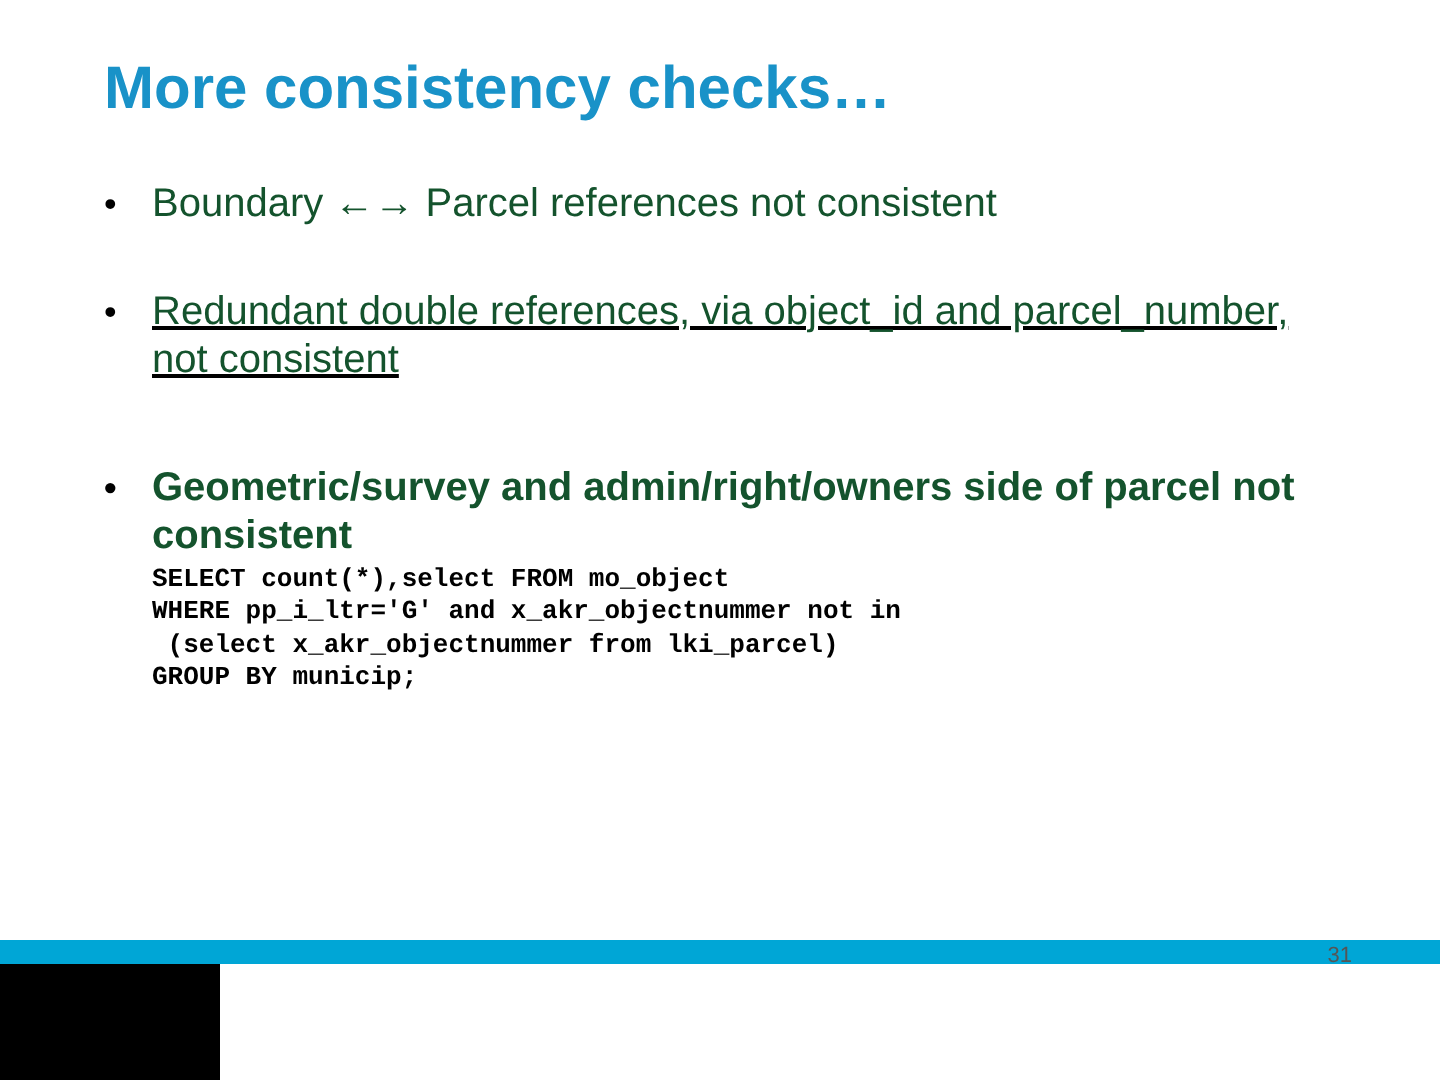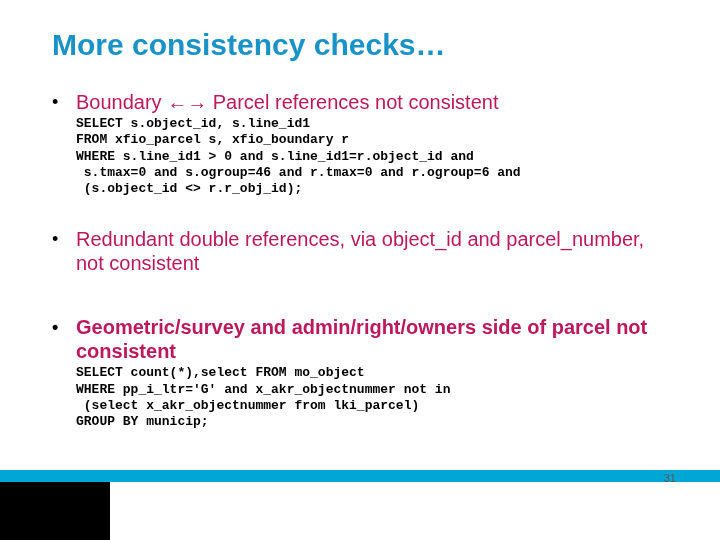--- a/index.html
+++ b/index.html
@@ -3,47 +3,42 @@
 <meta charset="utf-8">
 <style>
   * { margin: 0; padding: 0; box-sizing: border-box; }
   html, body { width: 720px; height: 540px; font-family: Verdana, Geneva, sans-serif; background: #fff; overflow: hidden; }
   .slide { position: relative; width: 720px; height: 540px; background: #fff; }
   .title { position: absolute; top: 28px; left: 52px; font-size: 30px; font-weight: 700; color: #1992c8; }
   .content { position: absolute; top: 90px; left: 52px; right: 52px; }
   ul { list-style: none; }
   li.bullet { position: relative; padding-left: 24px; color: #000; }
   li.bullet::before { content: "•"; position: absolute; left: 0; top: 0; font-size: 18px; line-height: 24px; color: #000; }
-  .bullet-text { font-size: 20px; line-height: 1.2; color: #be185d; }
+  .bullet-text { font-size: 20px; line-height: 1.2; color: #14532d; }
   .code { font-family: "Courier New", Courier, monospace; font-size: 13px; font-weight: 700; line-height: 1.25; white-space: pre; color: #000; margin-top: 2px; margin-left: 24px; }
   .sp1 { margin-top: 0; }
-  .sp2 { margin-top: 30px; }
+  .sp2 { margin-top: 30px; text-decoration: underline; }
   .sp3 { margin-top: 40px; font-weight: bold; }
   .footer-bar { position: absolute; left: 0; bottom: 58px; height: 12px; width: 720px; background: #00a6d6; }
   .footer-rect { position: absolute; left: 0; bottom: 0; height: 58px; width: 110px; background: #000; }
   .logo { position: absolute; right: 44px; bottom: 8px; width: 130px; height: 42px; }
   .logo svg { width: 100%; height: 100%; }
   .page-num { position: absolute; right: 44px; bottom: 56px; font-size: 11px; color: #555; }
 </style>
 </head>
 <body>
 
 <div class="slide">
   <div class="title">More consistency checks…</div>
 
   <div class="content">
     <ul>
       <li class="bullet sp1">
         <div class="bullet-text">Boundary ←→ Parcel references not consistent</div>
       </li>
-      <div class="code">SELECT s.object_id, s.line_id1
-FROM xfio_parcel s, xfio_boundary r
-WHERE s.line_id1 &gt; 0 and s.line_id1=r.object_id and
- s.tmax=0 and s.ogroup=46 and r.tmax=0 and r.ogroup=6 and
- (s.object_id &lt;&gt; r.r_obj_id);</div>
 
       <li class="bullet sp2">
         <div class="bullet-text">Redundant double references, via object_id and parcel_number, not consistent</div>
       </li>
 
       <li class="bullet sp3">
         <div class="bullet-text">Geometric/survey and admin/right/owners side of parcel not consistent</div>
       </li>
       <div class="code">SELECT count(*),select FROM mo_object
 WHERE pp_i_ltr='G' and x_akr_objectnummer not in

